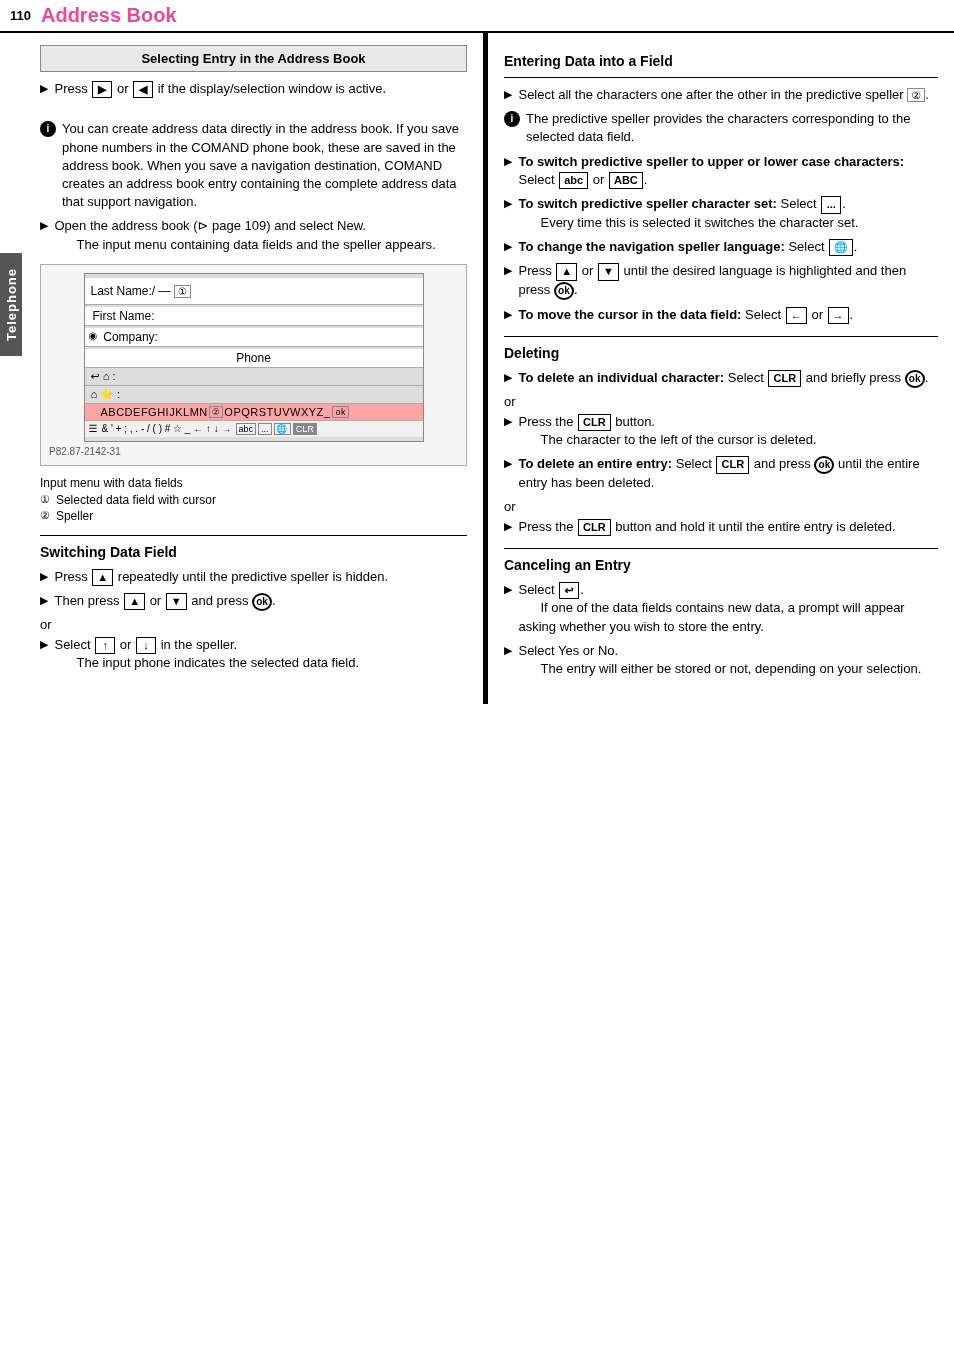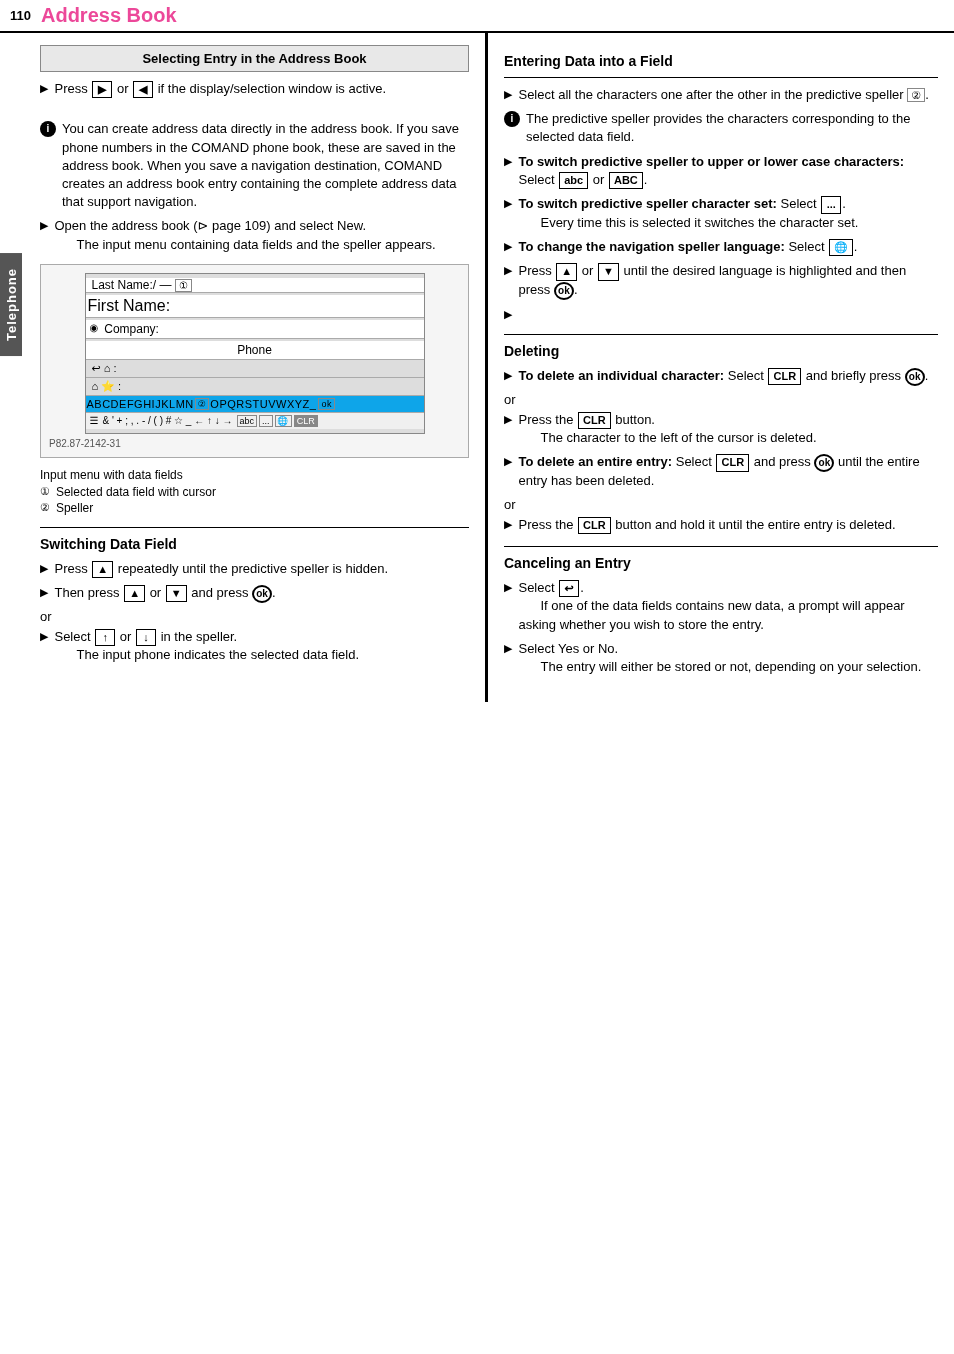--- a/index.html
+++ b/index.html
@@ -48,21 +48,21 @@
     }
 
     
     .main-content {
       display: flex;
       padding-left: 28px;
     }
     .left-col {
       width: 460px;
       padding: 12px 16px 12px 12px;
-      border-right: 3px solid #000000;
+      border-right: 5px solid #000000;
     }
     .right-col {
       flex: 1;
       padding: 20px 16px;
     }
 
     
     .section-box {
       border: 1px solid #888;
       background: #e8e8e8;
@@ -223,42 +223,42 @@
       <span>
         Open the address book (⊳ page 109) and select New.<br>
         <span class="indent">The input menu containing data fields and the speller appears.</span>
       </span>
     </div>
 
     <div class="image-area">
       <div style="background:#ddd; border:1px solid #888; font-size:12px; padding:4px 0; max-width:340px; margin: 0 auto;">
         <div class="field-row">
           <div style="display:flex; background:#fff; border-bottom:1px solid #aaa;">
-            <span style="flex:1; padding:0 6px; font-size:12px;">Last Name:/ — <span style="border:1px solid #888; padding:0 3px; font-size:10px;">①</span></span>
+            <span style="flex:1; padding:6px 6px; font-size:12px;">Last Name:/ — <span style="border:1px solid #888; padding:0 3px; font-size:10px;">①</span></span>
           </div>
         </div>
         <div class="field-row">
           <div style="display:flex; background:#fff; border-bottom:1px solid #aaa;">
-            <span style="flex:1; padding:2px 2px; font-size:16px;">First Name:</span>
+            <span style="flex:1; padding:2px 8px; font-size:12px;">First Name:</span>
           </div>
         </div>
         <div class="field-row">
           <div style="display:flex; background:#fff; border-bottom:1px solid #aaa;">
             <span style="padding: 2px 4px; font-size:10px;">◉</span>
             <span style="flex:1; padding:2px 2px; font-size:12px;">Company:</span>
           </div>
         </div>
         <div style="text-align:center; padding:2px; font-size:12px; background:#ffffff; border-bottom:1px solid #aaa;">Phone</div>
         <div style="display:flex; padding:2px 6px; font-size:11px; background:#ddd; border-bottom:1px solid #aaa;">
           <span>↩ ⌂ :</span>
         </div>
         <div style="display:flex; padding:2px 6px; font-size:11px; background:#ddd; border-bottom:1px solid #aaa;">
           <span>⌂ ⭐ :</span>
         </div>
-        <div style="padding:2px 1px; font-size:11px; background:#0ea5e9; border-bottom:1px solid #aaa; letter-spacing:0.5px; display:flex; align-items:center;">
+        <div style="padding:2px 16px; font-size:11px; background:#fca5a5; border-bottom:1px solid #aaa; letter-spacing:0.5px; display:flex; align-items:center;">
           <span>ABCDEFGHIJKLMN</span>
             <span style="border:1px solid #888; padding:0 2px; font-size:9px; margin:0 1px;">②</span>
             <span>OPQRSTUVWXYZ_</span>
             <span style="border:1px solid #888; padding:0 2px; font-size:9px; margin-left:2px;">ok</span>
         </div>
         <div style="padding:2px 4px; font-size:10px; background:#f0f0f0; display:flex; align-items:center;">
           <span>☰</span>
           <span style="margin-left:4px;">&amp; ' + ; , . - / ( ) # ☆ _ ← ↑ ↓ →</span>
           <span style="margin-left:4px; border:1px solid #888; padding:0 2px; font-size:9px;">abc</span>
           <span style="margin-left:2px; border:1px solid #888; padding:0 2px; font-size:9px;">...</span>
@@ -362,20 +362,25 @@
       <span class="bullet-arrow">▶</span>
       <span>
         Press <span class="key-btn">▲</span>
         or <span class="key-btn">▼</span>
         until the desired language is highlighted and then press <span class="ok-btn">ok</span>.
       </span>
     </div>
 
     <div class="bullet-item">
       <span class="bullet-arrow">▶</span>
+      <span>
+        <strong>To move the cursor in the data field:</strong>
+        Select <span class="key-btn">←</span>
+        or <span class="key-btn">→</span>.
+      </span>
     </div>
 
     <div class="section-divider"></div>
     <div class="section-title">Deleting</div>
 
     <div class="bullet-item">
       <span class="bullet-arrow">▶</span>
       <span>
         <strong>To delete an individual character:</strong>
         Select <span class="key-btn">CLR</span>

